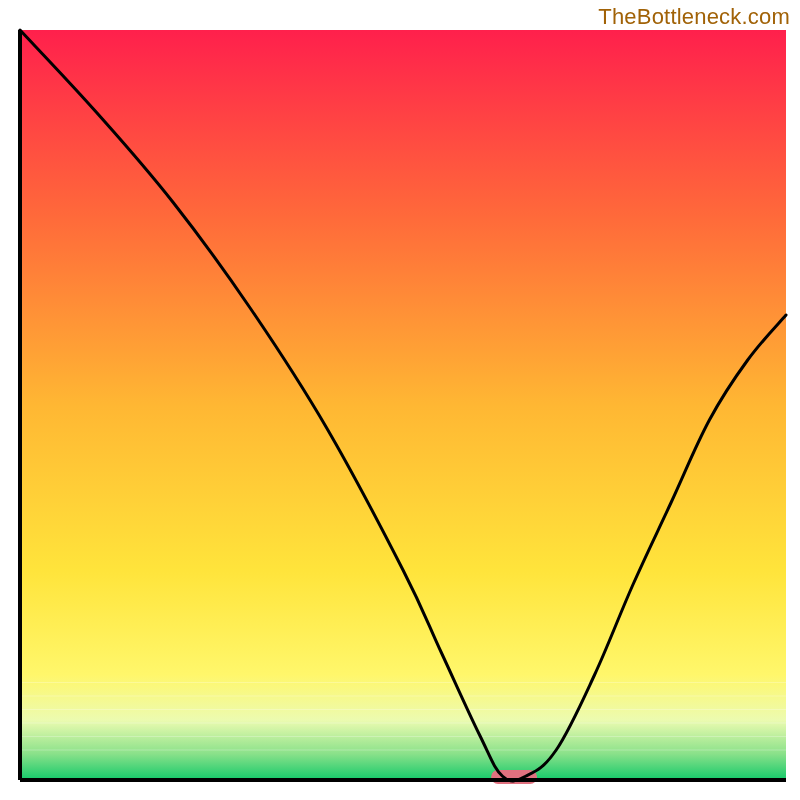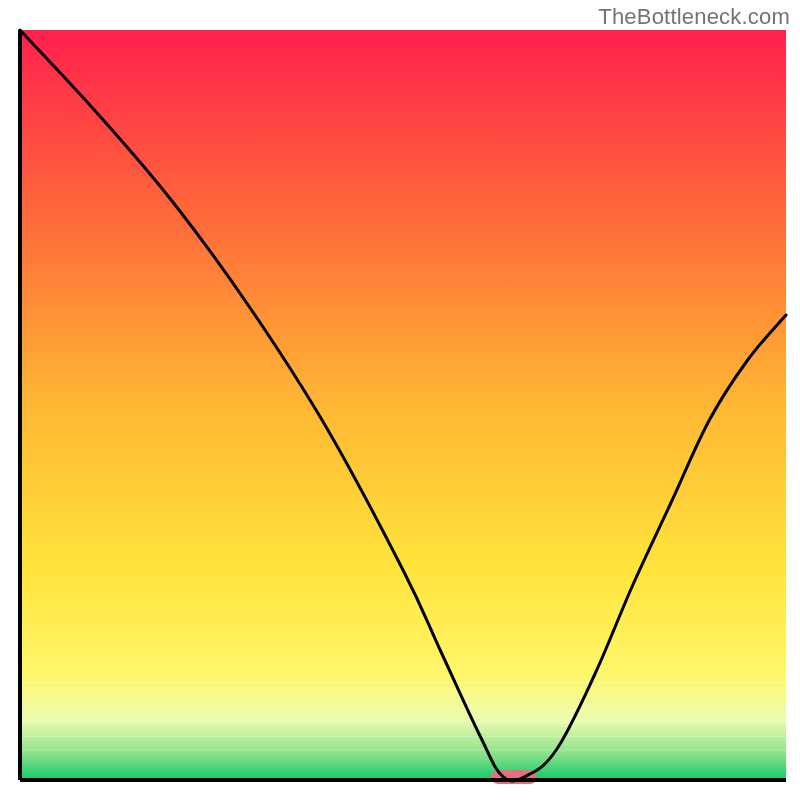--- a/index.html
+++ b/index.html
@@ -13,21 +13,21 @@
   }
   .chart-wrap {
     position: relative;
     width: 800px;
     height: 800px;
   }
   .watermark {
     position: absolute;
     top: 4px;
     right: 10px;
-    color: #737373;
+    color: #a16207;
     font-size: 22px;
     font-weight: 500;
     letter-spacing: 0.2px;
     z-index: 10;
   }
   svg {
     display: block;
   }
 </style>
 </head>

